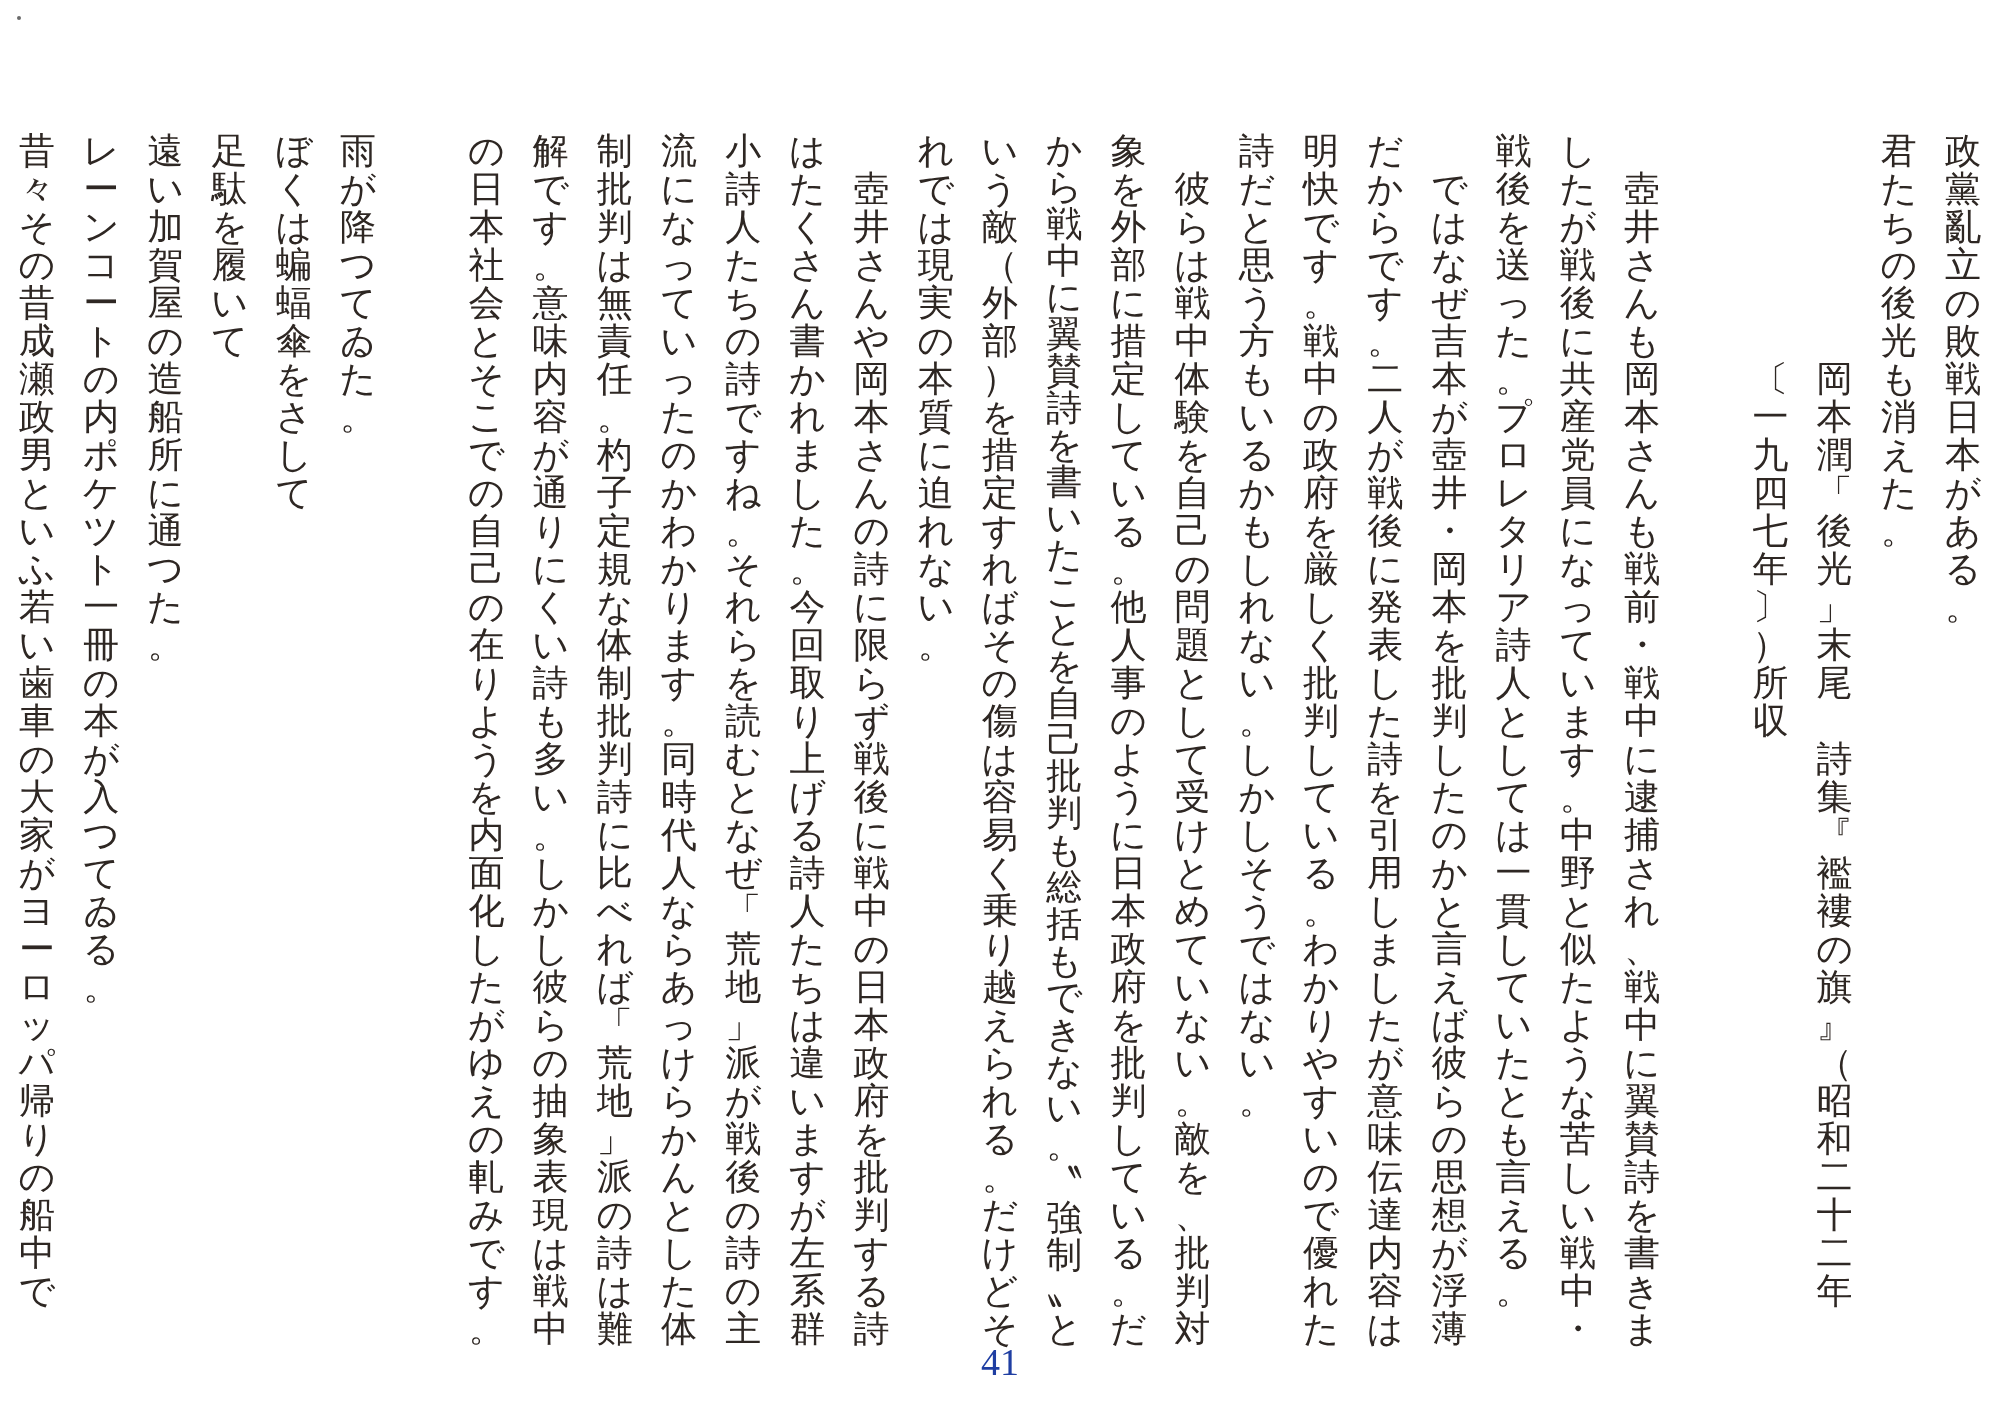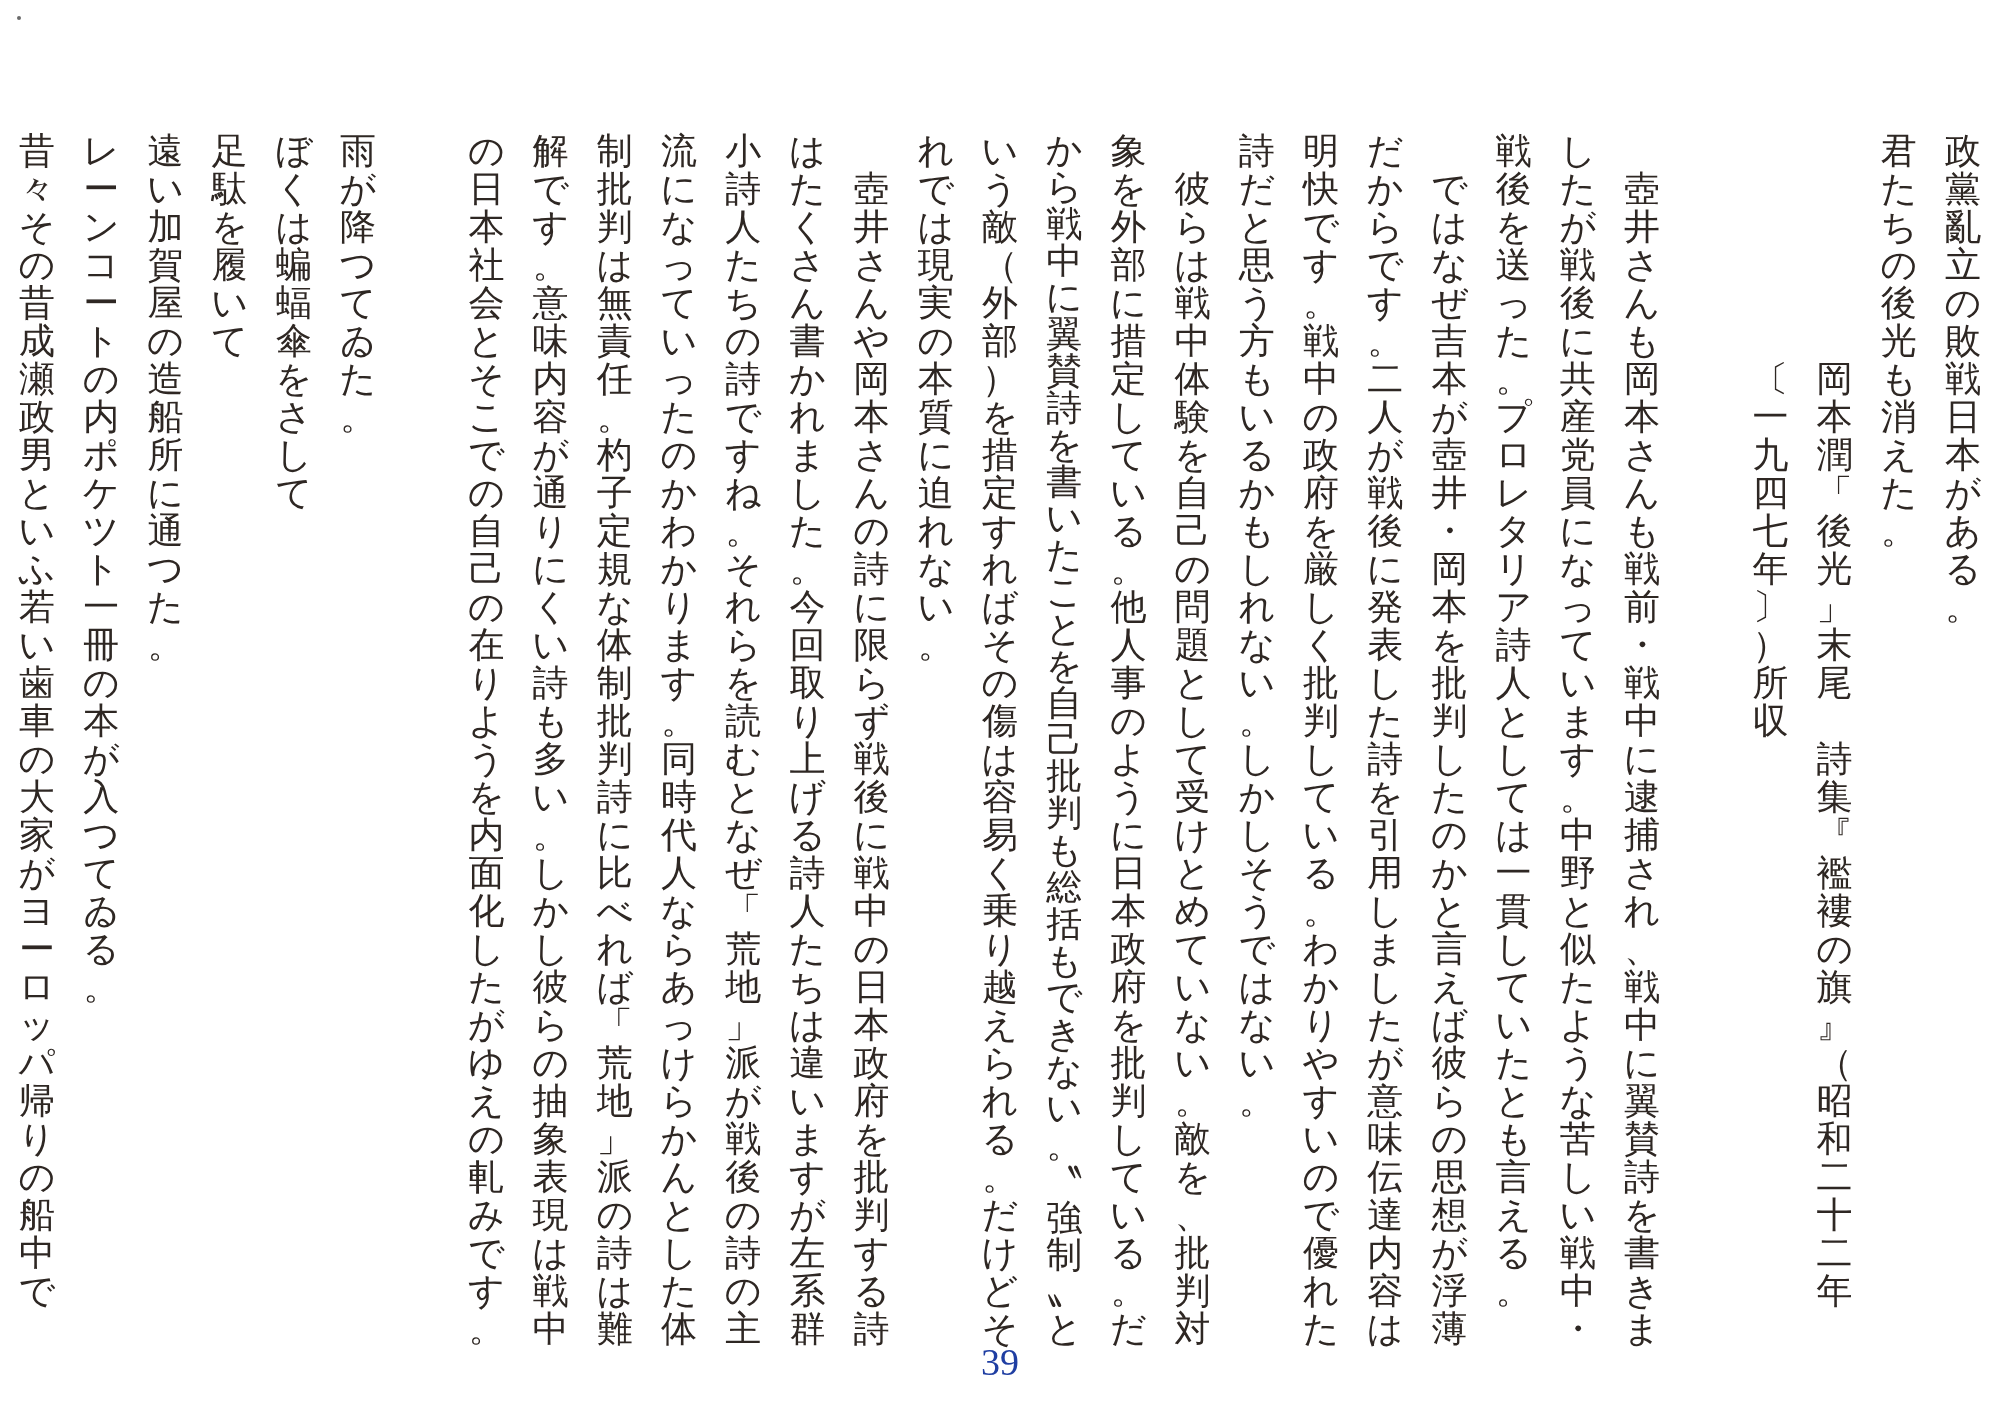--- a/index.html
+++ b/index.html
@@ -845,14 +845,14 @@
         <span class="ch" style="height: 38px; line-height: 38px;">ッ</span>
         <span class="ch" style="height: 38px; line-height: 38px;">パ</span>
         <span class="ch" style="height: 38px; line-height: 38px;">帰</span>
         <span class="ch" style="height: 38px; line-height: 38px;">り</span>
         <span class="ch" style="height: 38px; line-height: 38px;">の</span>
         <span class="ch" style="height: 38px; line-height: 38px;">船</span>
         <span class="ch" style="height: 38px; line-height: 38px;">中</span>
         <span class="ch" style="height: 38px; line-height: 38px;">で</span>
       </div>
     </div>
-  <div class="page-number">39</div>
+  <div class="page-number">41</div>
 </div>
 
 </body></html>

